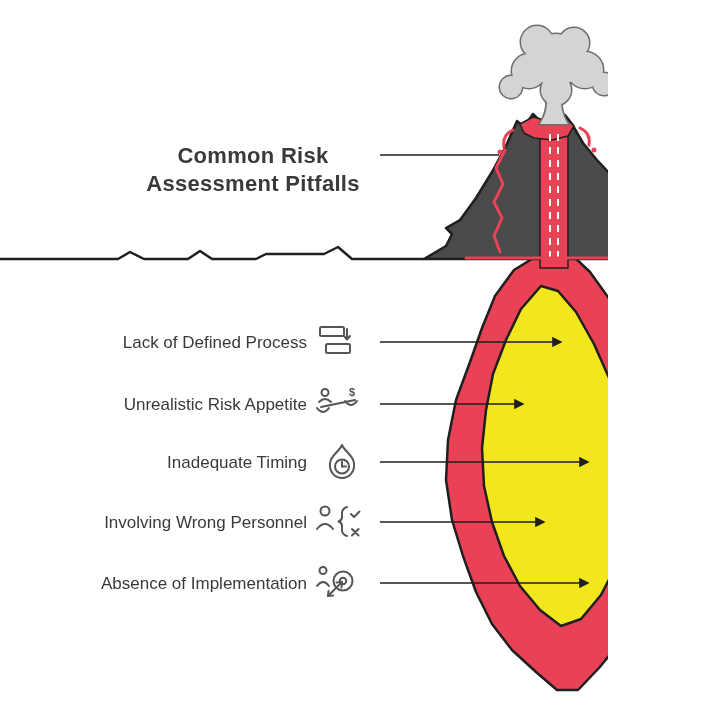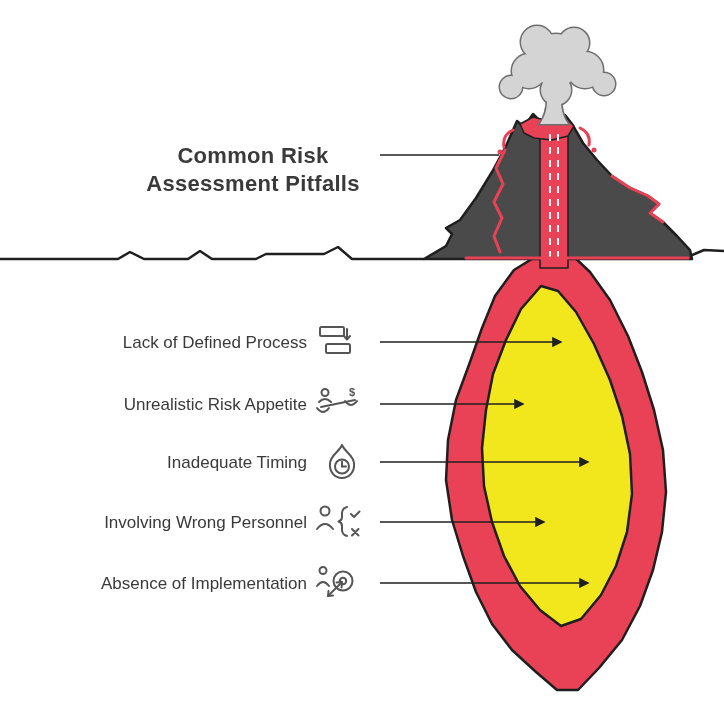--- a/index.html
+++ b/index.html
@@ -7,21 +7,21 @@
     --magma-yellow:#f2e71c;
     --volcano-gray:#4a4a4a;
     --smoke-fill:#d4d4d4;
     --smoke-stroke:#6e6e6e;
     --icon-gray:#555555;
     --ink:#1f1f1f;
     --text:#3a3a3a;
     --bg:#ffffff;
   }
   html,body{margin:0;padding:0;background:#fff;}
-  .canvas{position:relative;width:724px;height:708px;background:var(--bg);
+  .canvas{position:relative;width:608px;height:708px;background:var(--bg);
           font-family:"Liberation Sans",sans-serif;overflow:hidden;}
   svg{display:block;}
   .volcano-body{fill:var(--volcano-gray);stroke:var(--ink);stroke-width:2.5;stroke-linejoin:round;}
   .lava-fill{fill:var(--lava-red);stroke:var(--ink);stroke-width:1.5;stroke-linejoin:round;}
   .lava-stroke{fill:none;stroke:var(--lava-red);stroke-width:3;stroke-linecap:round;stroke-linejoin:round;}
   .lava-dot{fill:var(--lava-red);stroke:none;}
   .magma-outer{fill:var(--lava-red);stroke:var(--ink);stroke-width:2.5;stroke-linejoin:round;}
   .magma-inner{fill:var(--magma-yellow);stroke:var(--ink);stroke-width:2.5;stroke-linejoin:round;}
   .smoke-outline{fill:var(--smoke-fill);stroke:var(--smoke-stroke);stroke-width:3;}
   .smoke{fill:var(--smoke-fill);stroke:none;}

